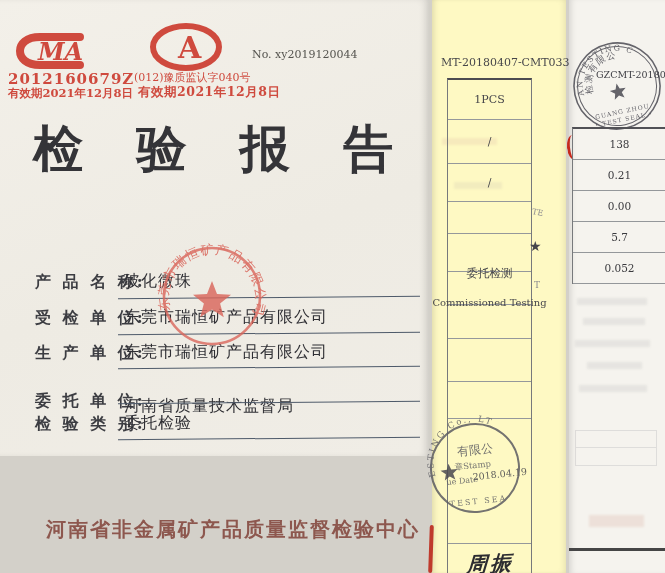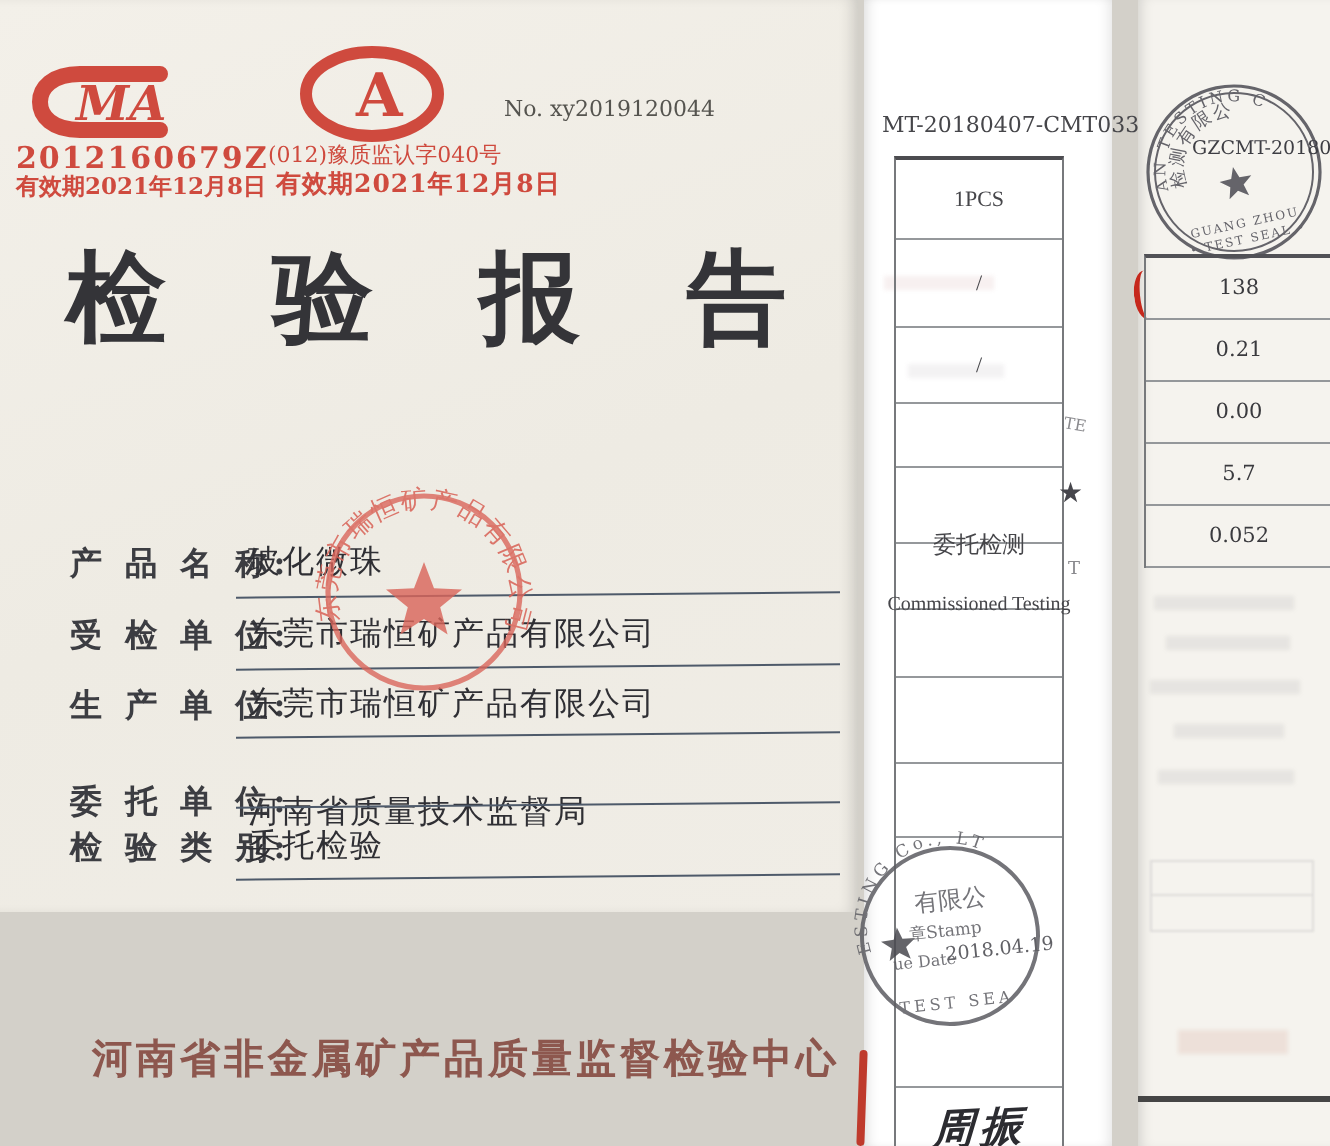--- a/index.html
+++ b/index.html
@@ -21,27 +21,27 @@
          letter-spacing:5px;word-spacing:26px;white-space:nowrap;}
   .f-label{left:35px;font-size:16px;font-weight:700;color:#3c3d42;letter-spacing:3px;white-space:nowrap;}
   .f-value{left:124px;font-size:16px;color:#2f2f34;letter-spacing:1px;white-space:nowrap;}
   .f-line{left:118px;width:302px;height:0;border-top:1.5px solid #4e5a6a;transform:rotate(-.5deg);}
   .footer-org{left:46px;top:516px;font-size:20px;font-weight:700;color:#8d574e;letter-spacing:2px;white-space:nowrap;}
   .company-stamp{left:146px;top:230px;opacity:.88;}
   .red-stroke{left:429px;top:525px;width:4px;height:48px;background:#bf3a2c;border-radius:3px;
               transform:rotate(2deg);z-index:6;}
 
   
-  .page-mid{position:absolute;left:432px;top:0;width:124px;height:573px;background:#ffffff;
+  .page-mid{position:absolute;left:432px;top:0;width:134px;height:573px;background:#fef9c3;
     box-shadow:inset 5px 0 7px -4px rgba(0,0,0,.16), inset -5px 0 7px -4px rgba(0,0,0,.12);}
   .mid-header{left:9px;top:56px;font-size:11px;color:#46464a;white-space:nowrap;}
   .mid-table{left:15px;top:78px;width:83px;border-top:2.5px solid #4c4c50;
              border-left:1px solid #77797c;border-right:1px solid #77797c;}
   .mrow{position:relative;border-bottom:1px solid #95989b;display:flex;flex-direction:column;
-        align-items:center;justify-content:center;font-size:11px;color:#46464a;text-align:center;font-family:Liberation Serif, serif;}
+        align-items:center;justify-content:center;font-size:11px;color:#46464a;text-align:center;}
   .h0{height:39px}.h1{height:43px}.h2{height:37px}.h3{height:31px}.h4{height:37px}
   .h5{height:32px}.h6{height:33px}.h7{height:42px}.h8{height:36px}.h9{height:124px}
   .mrow .cn{font-size:11.5px;line-height:13px;}
   .mrow .en{font-size:10px;line-height:12px;white-space:nowrap;margin-top:17px;}
   .sig-row{height:40px;display:flex;align-items:center;justify-content:center;border-bottom:none;}
   .signature{font-size:21px;font-style:italic;font-weight:700;color:#2c2c31;
              transform:rotate(-3deg) skewX(-6deg);letter-spacing:3px;}
   .frag{color:#8a8a8e;}
   .frag-te{left:100px;top:208px;font-size:8px;transform:rotate(10deg);}
   .frag-star{left:97px;top:238px;font-size:14px;color:#46464c;}

